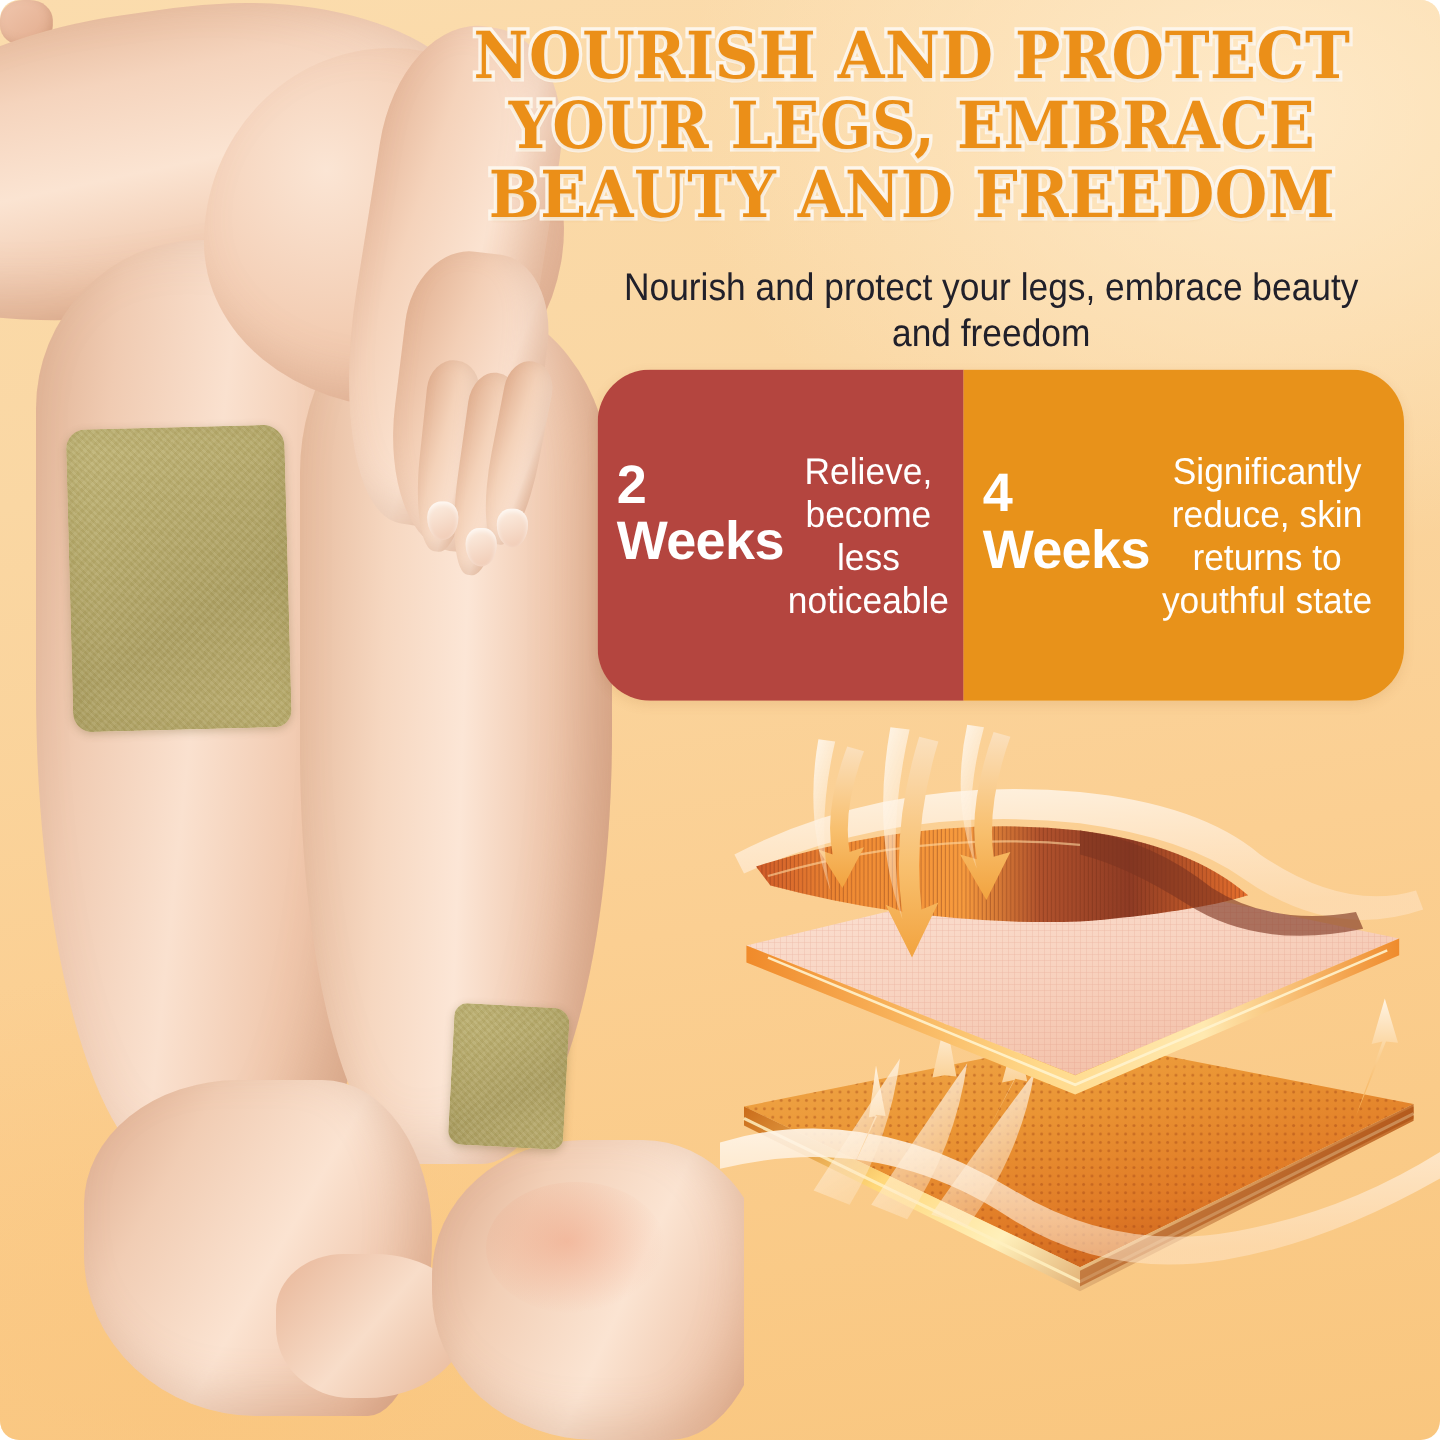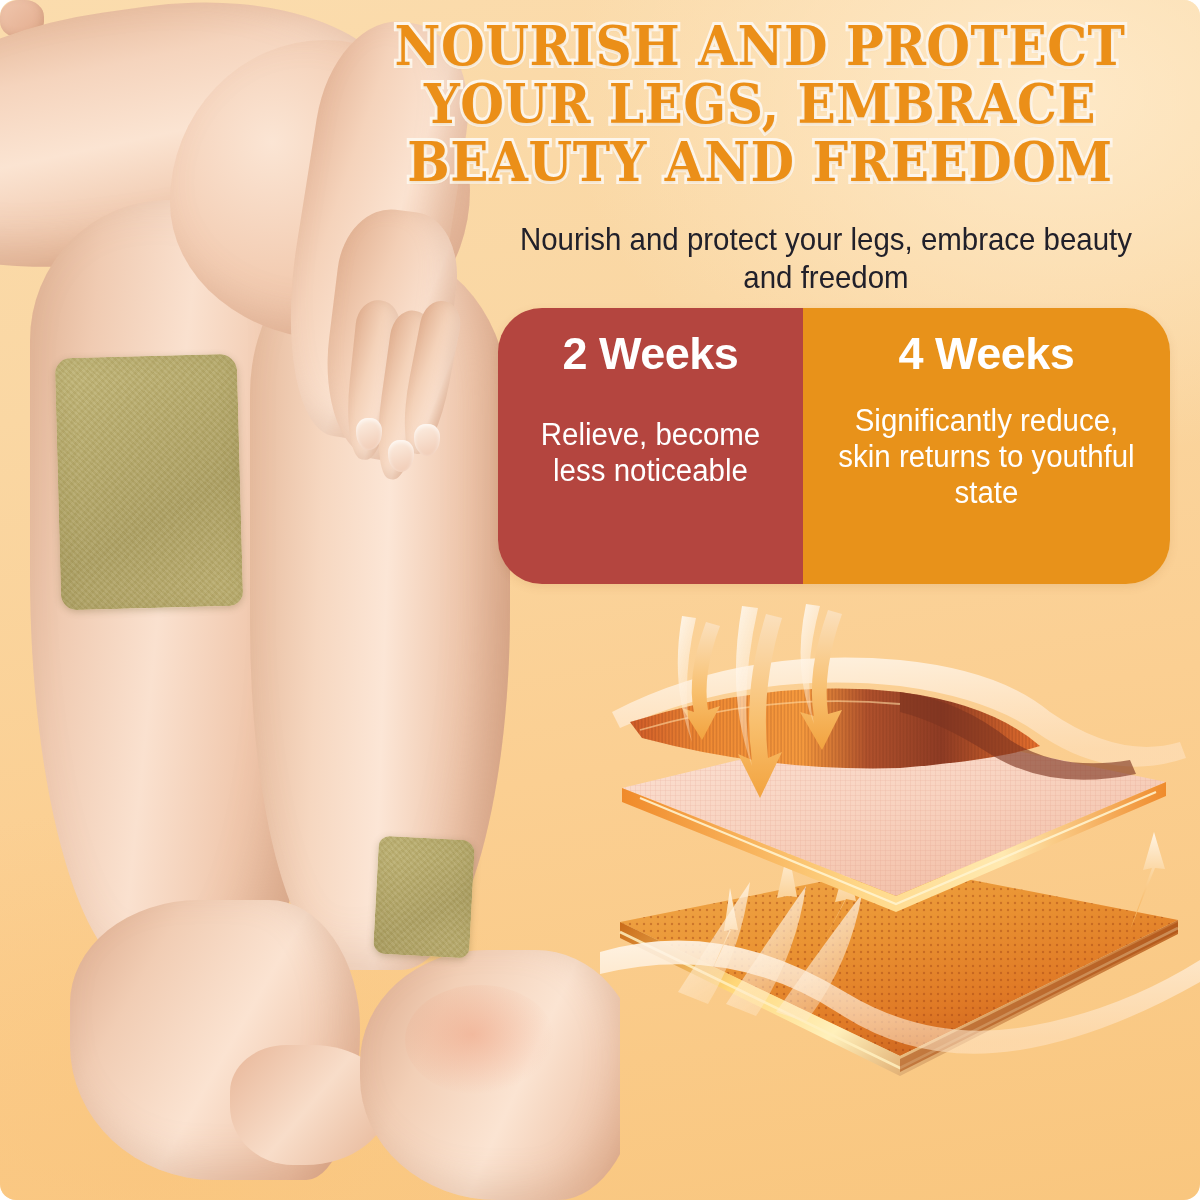--- a/index.html
+++ b/index.html
@@ -210,21 +210,21 @@
     border-radius: 44px;
     overflow: hidden;
     display: flex;
     box-shadow: 0 3px 10px rgba(150,90,30,.12);
   }
   .panel {
     flex: 0 0 auto;
     padding: 22px 16px 20px;
     box-sizing: border-box;
     display: flex;
-    flex-direction: column;
+    flex-direction: row;
     align-items: center;
     color: #ffffff;
   }
   .panel-left  { width: 305px; background: #b4453f; }
   .panel-right { width: 367px; background: #e8921a; }
 
   .panel-title {
     font-size: 45px;
     font-weight: 700;
     line-height: 1.05;

